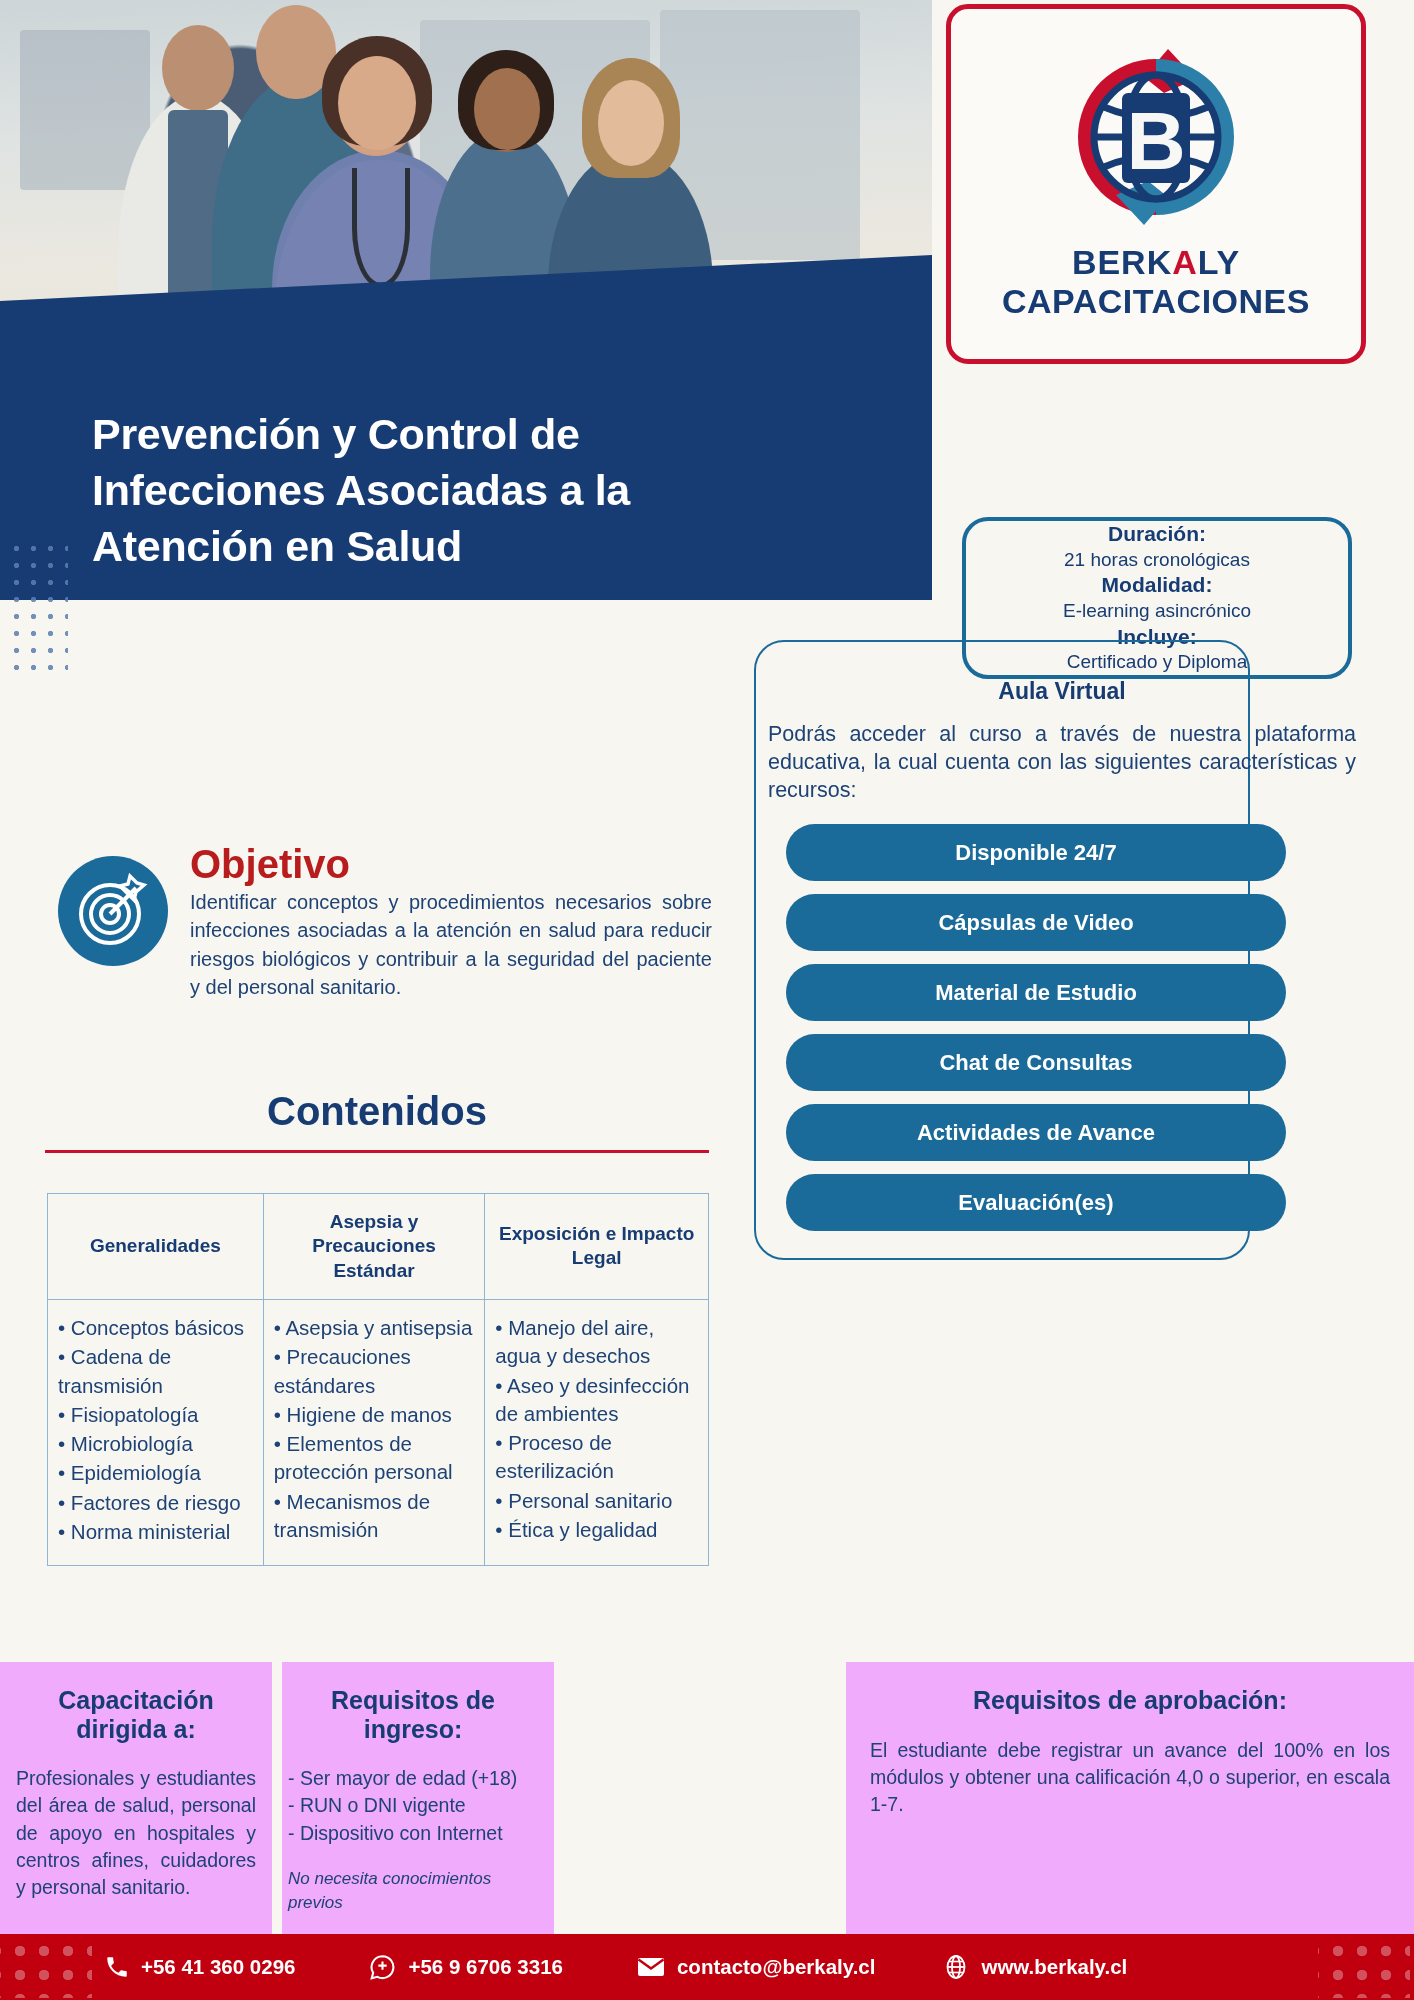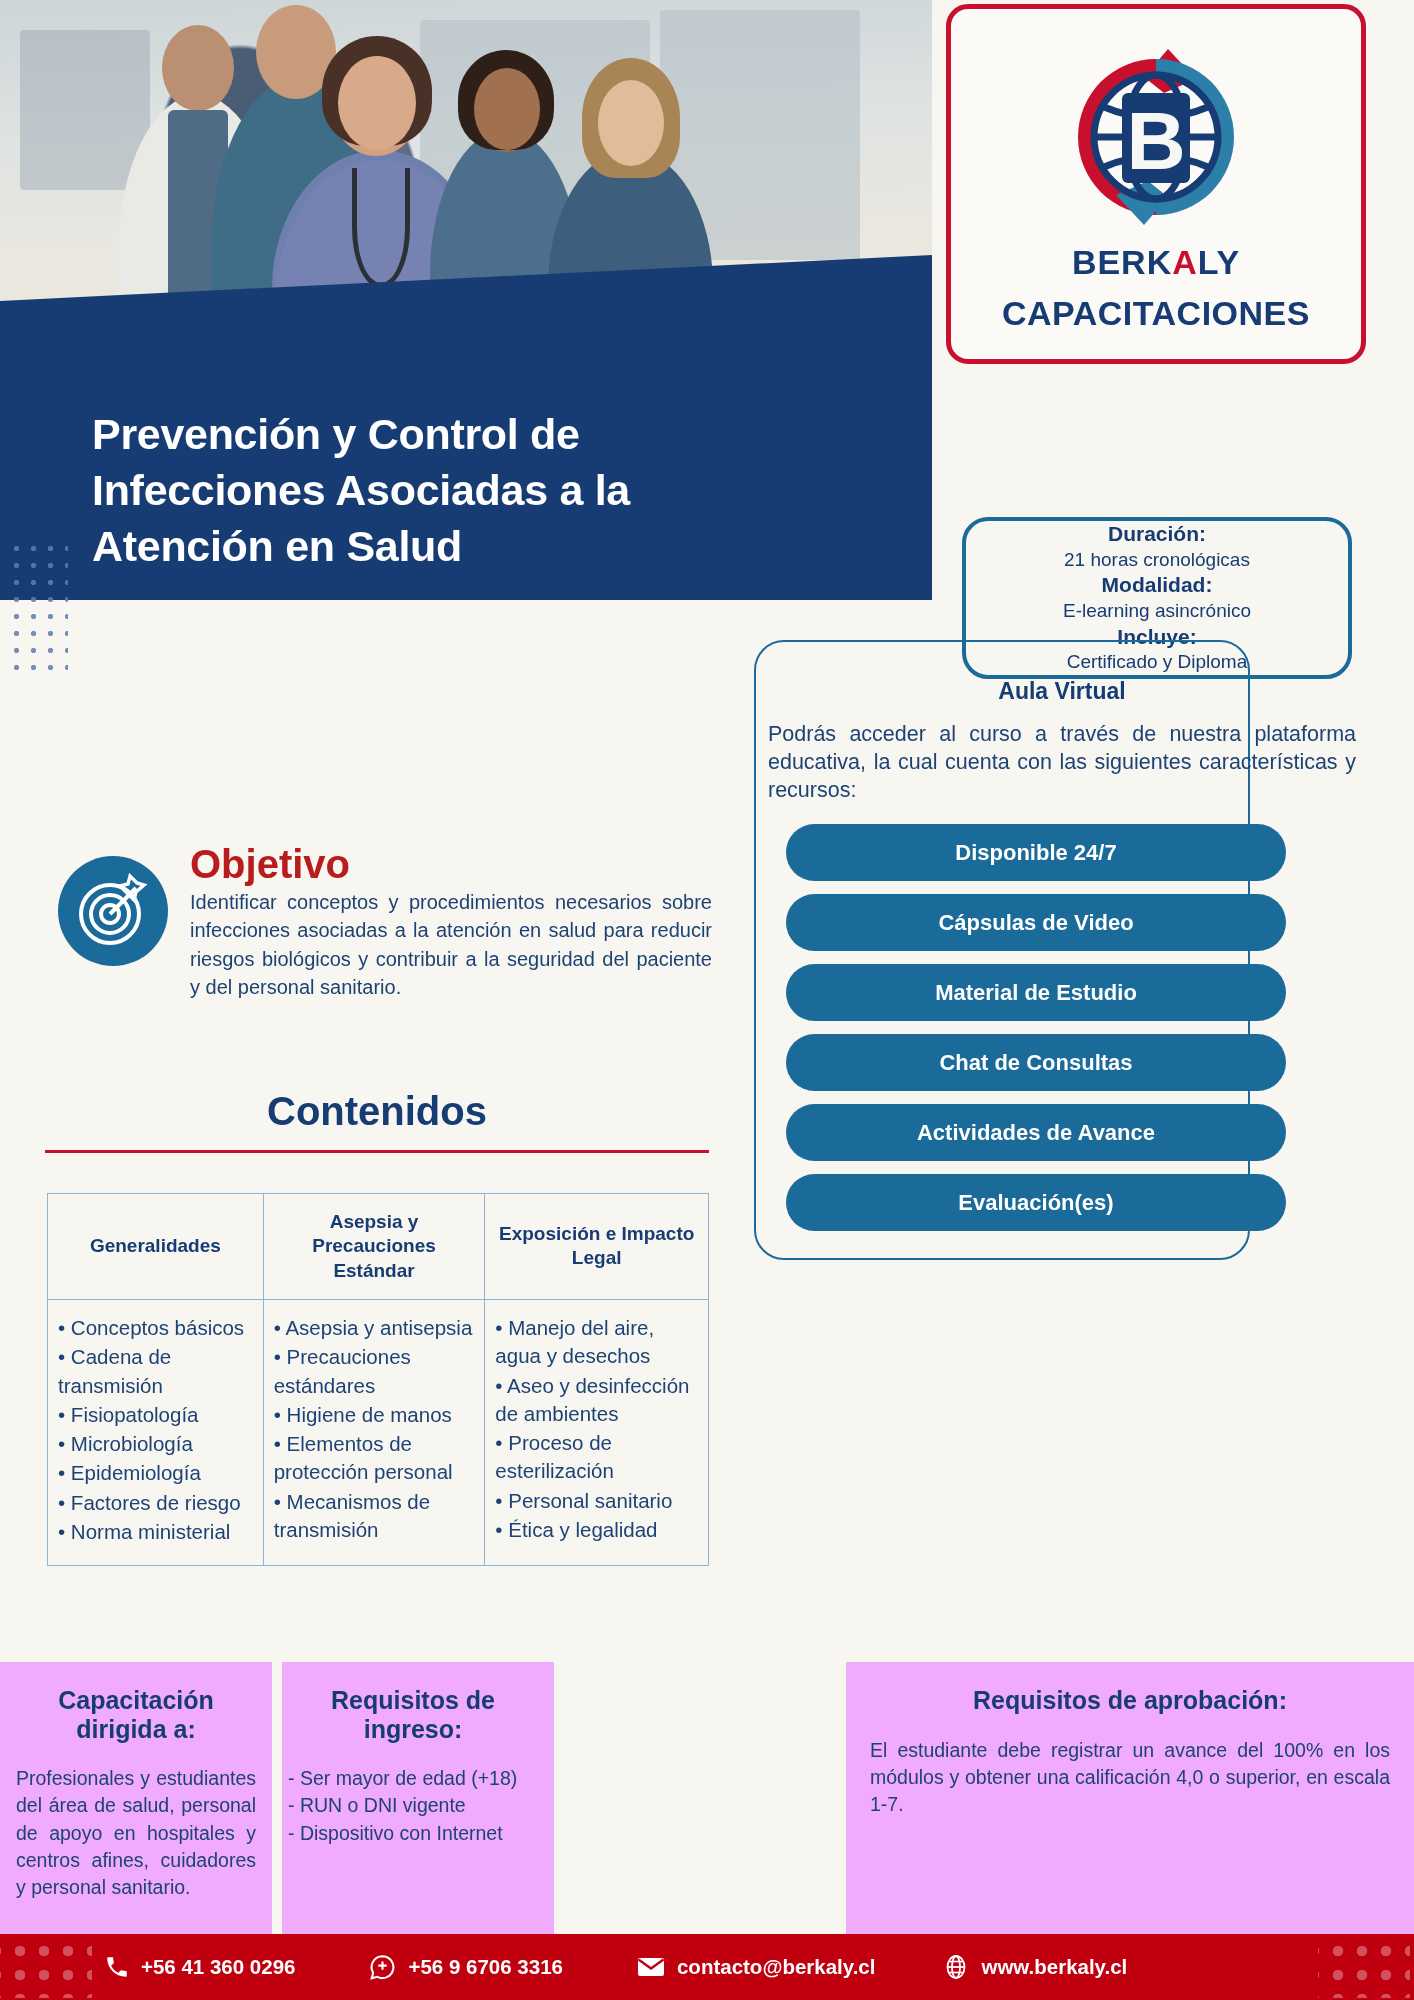--- a/index.html
+++ b/index.html
@@ -57,21 +57,21 @@
   
   .logo-card {
     position: absolute; left: 946px; top: 4px; width: 420px; height: 360px;
     background: #fbfaf7; border: 5px solid #c8102e; border-radius: 22px;
     display: flex; flex-direction: column; align-items: center; justify-content: flex-start;
     padding-top: 28px;
   }
   .logo-mark { width: 200px; height: 200px; }
   .brand-line1 { font-size: 34px; font-weight: 800; letter-spacing: 1px; color:#173c74; margin-top: 6px; }
   .brand-line1 .accent { color: #c8102e; }
-  .brand-line2 { font-size: 34px; font-weight: 800; letter-spacing: .5px; color:#173c74; margin-top: 12px;}
+  .brand-line2 { font-size: 34px; font-weight: 800; letter-spacing: .5px; color:#173c74; margin-top: 0;}
 
   
   .meta-card {
     position: absolute; left: 962px; top: 517px; width: 390px; height: 162px;
     border: 4px solid #1a6a9a; border-radius: 26px;
     display:flex; flex-direction: column; align-items:center; justify-content:center;
     color: #173c74; line-height: 1.28;
   }
   .meta-card b { font-size: 21px; font-weight: 800; }
   .meta-card span { font-size: 19px; }
@@ -293,20 +293,21 @@
 
   <div class="bcol" style="left:0;width:272px;">
     <h3>Capacitación dirigida a:</h3>
     <p>Profesionales y estudiantes del área de salud, personal de apoyo en hospitales y centros afines, cuidadores y personal sanitario.</p>
   </div>
   <div class="bcol" style="left:282px;width:272px;padding-left:6px;">
     <h3>Requisitos de ingreso:</h3>
     <p class="left" style="white-space:pre-line">- Ser mayor de edad (+18)
 - RUN o DNI vigente
 - Dispositivo con Internet</p>
+    <p class="note">No necesita conocimientos previos</p>
   </div>
   <div class="bcol" style="left:846px;width:568px;padding-left:24px;padding-right:24px;">
     <h3>Requisitos de aprobación:</h3>
     <p>El estudiante debe registrar un avance del 100% en los módulos y obtener una calificación 4,0 o superior, en escala 1-7.</p>
   </div>
 
   <div class="footer">
     <div class="fdots"></div>
 
     <div class="fitem" style="margin-left:12px;gap:11px;">

